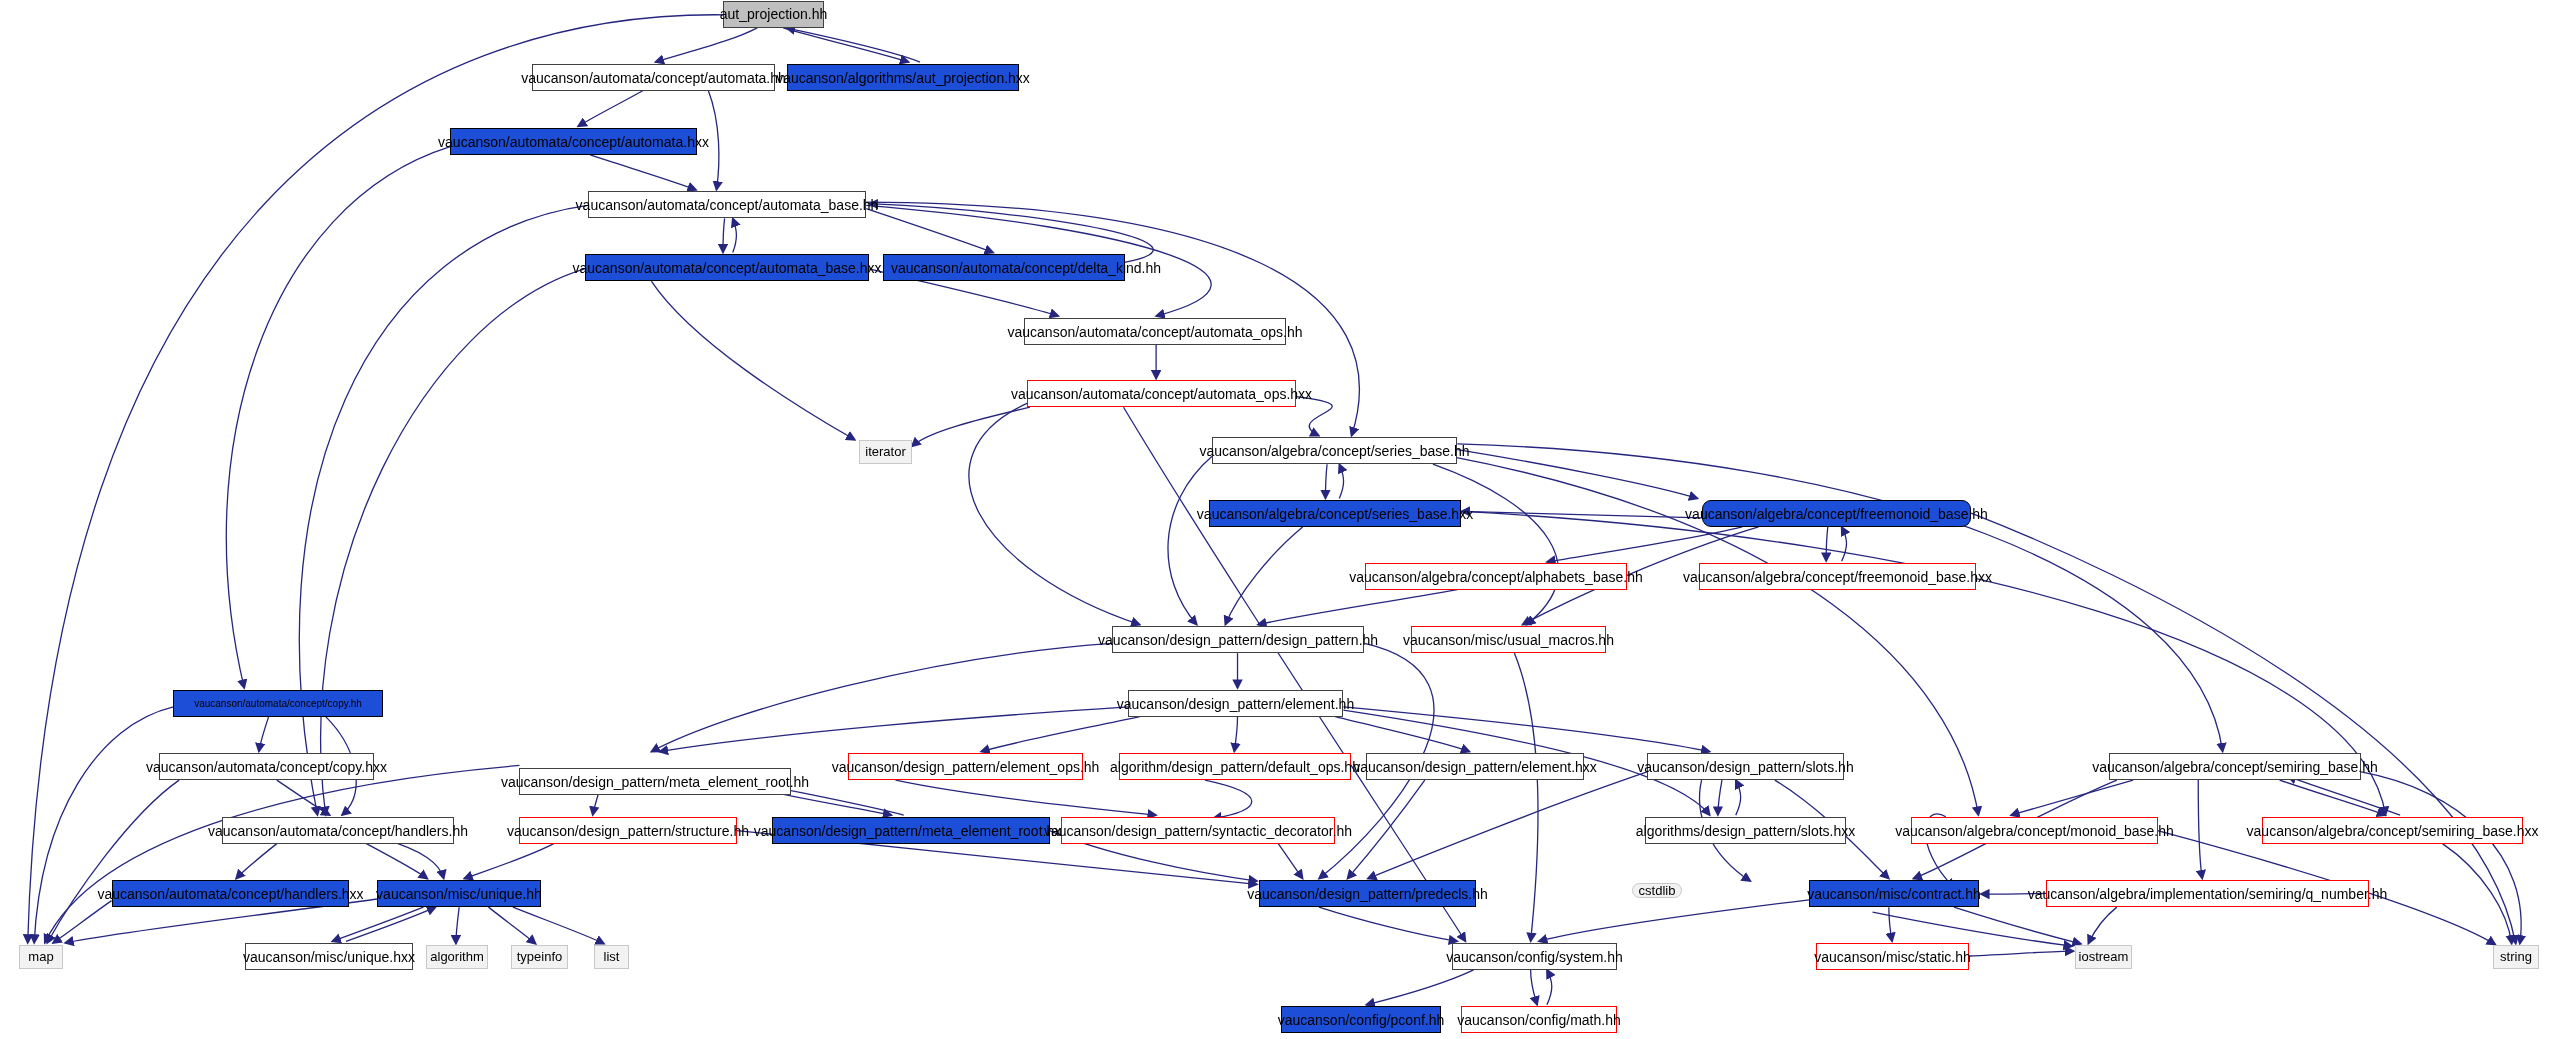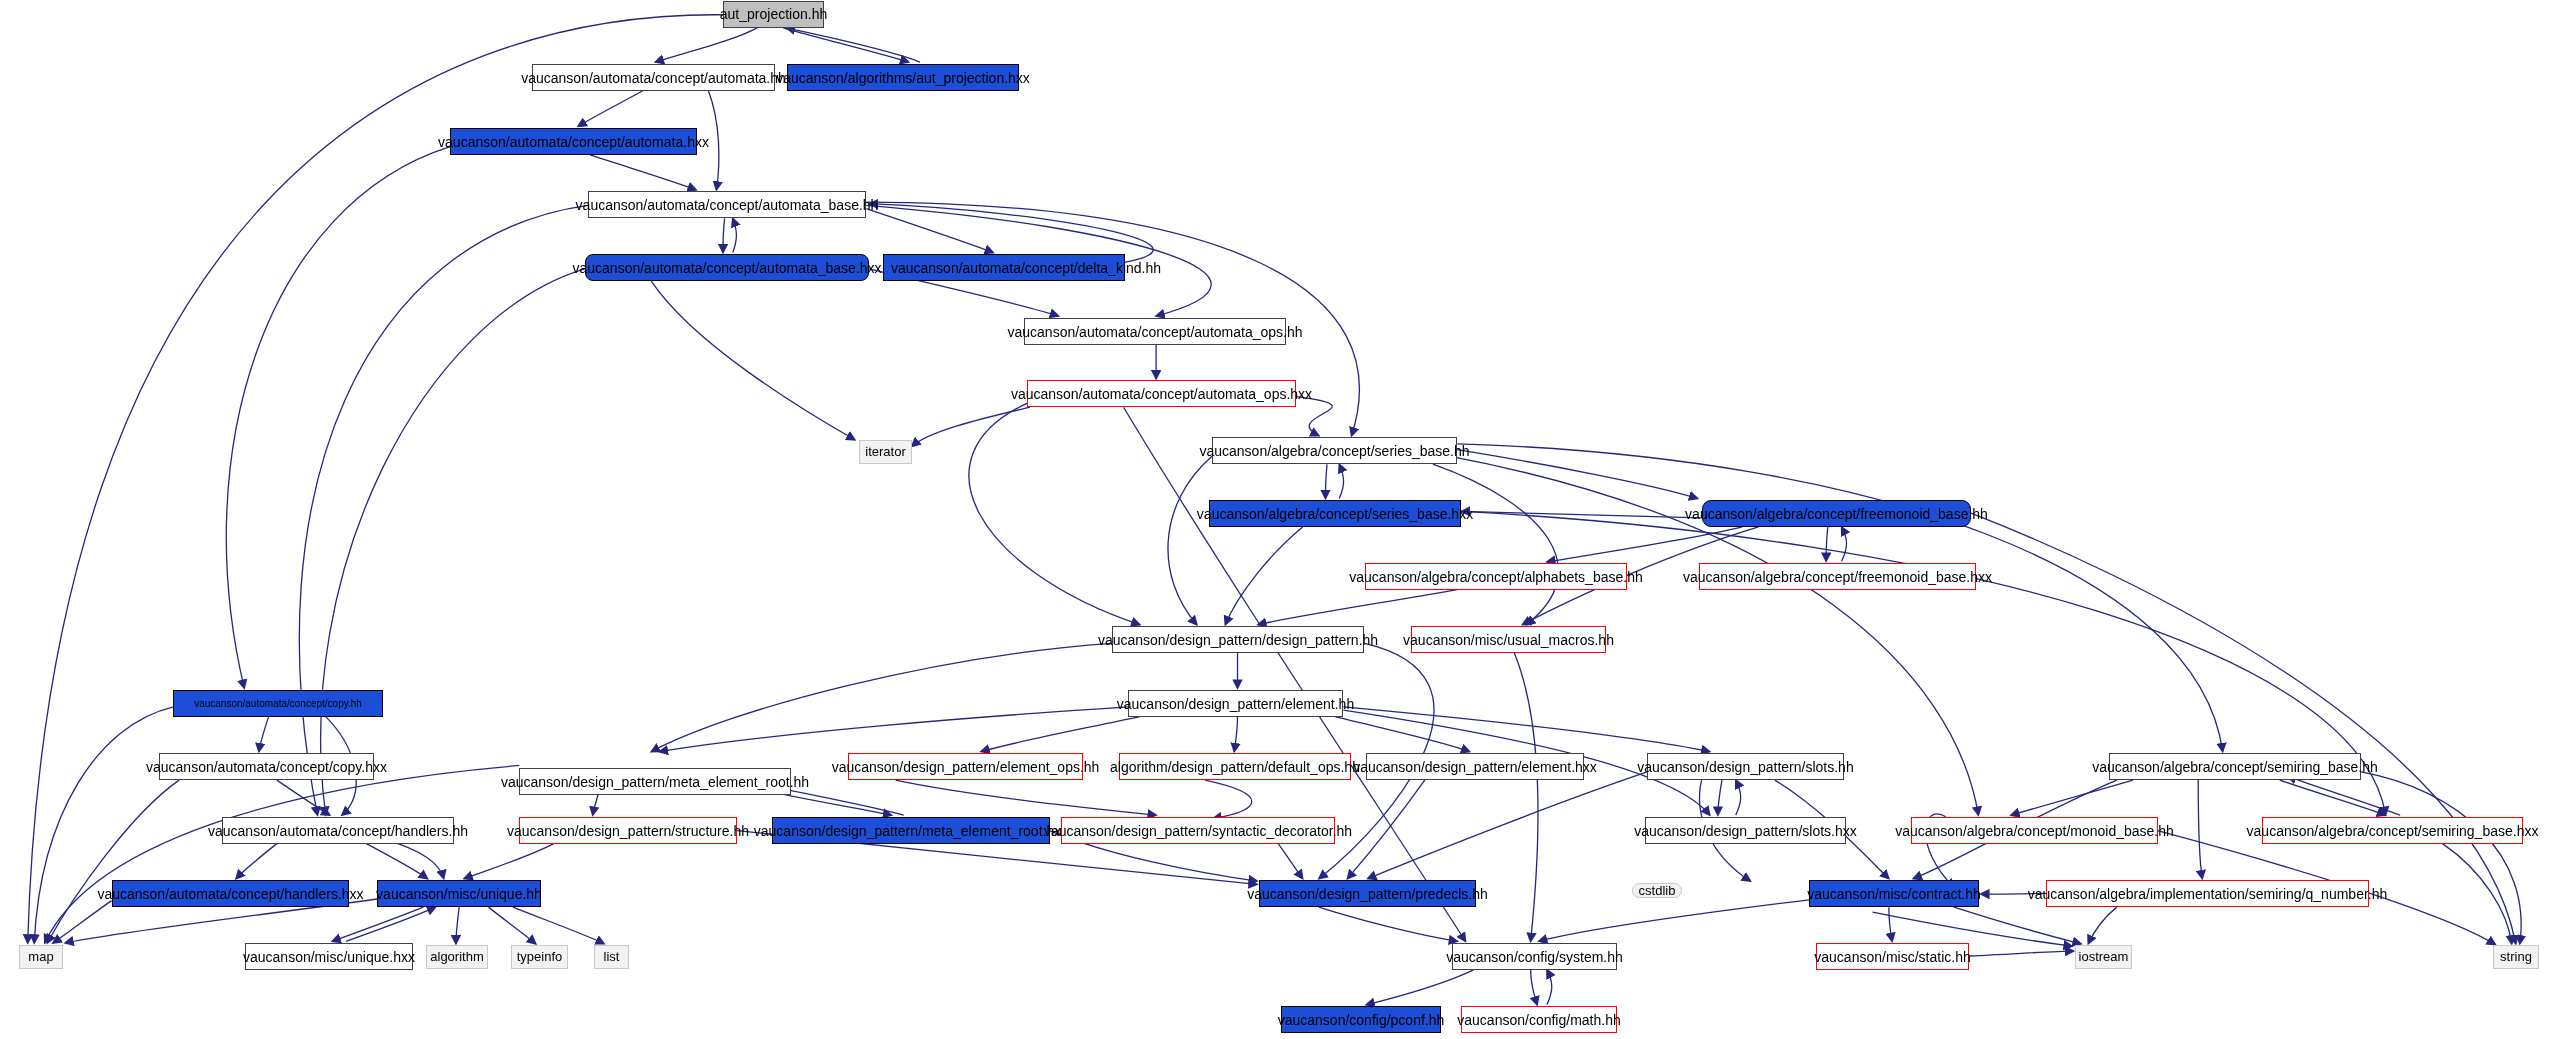--- a/index.html
+++ b/index.html
@@ -138,21 +138,21 @@
       </div>
       <div class="node n-plain" style="left: 787px; top: 64px; width: 232px; height: 27px; font-size: 14px;">
         <span>vaucanson/algorithms/aut_projection.hxx</span>
       </div>
       <div class="node n-plain" style="left: 450px; top: 128px; width: 247px; height: 27px; font-size: 14px;">
         <span>vaucanson/automata/concept/automata.hxx</span>
       </div>
       <div class="node n-dark" style="left: 588px; top: 191px; width: 278px; height: 27px; font-size: 14px;">
         <span>vaucanson/automata/concept/automata_base.hh</span>
       </div>
-      <div class="node n-plain" style="left: 585px; top: 254px; width: 284px; height: 27px; font-size: 14px; border-radius: 8px;">
+      <div class="node n-plain" style="left: 585px; top: 254px; width: 284px; height: 27px; font-size: 14px;">
         <span>vaucanson/automata/concept/automata_base.hxx</span>
       </div>
       <div class="node n-plain" style="left: 883px; top: 254px; width: 242px; height: 27px; font-size: 14px; padding-left: 44px;">
         <span>vaucanson/automata/concept/delta_kind.hh</span>
       </div>
       <div class="node n-dark" style="left: 1024px; top: 318px; width: 262px; height: 27px; font-size: 14px;">
         <span>vaucanson/automata/concept/automata_ops.hh</span>
       </div>
       <div class="node n-red" style="left: 1027px; top: 380px; width: 269px; height: 27px; font-size: 14px;">
         <span>vaucanson/automata/concept/automata_ops.hxx</span>
@@ -214,21 +214,21 @@
       <div class="node n-red" style="left: 519px; top: 817px; width: 218px; height: 27px; font-size: 14px;">
         <span>vaucanson/design_pattern/structure.hh</span>
       </div>
       <div class="node n-plain" style="left: 772px; top: 817px; width: 278px; height: 27px; font-size: 14px;">
         <span>vaucanson/design_pattern/meta_element_root.hxx</span>
       </div>
       <div class="node n-red" style="left: 1061px; top: 817px; width: 274px; height: 27px; font-size: 14px;">
         <span>vaucanson/design_pattern/syntactic_decorator.hh</span>
       </div>
       <div class="node n-dark" style="left: 1645px; top: 817px; width: 201px; height: 27px; font-size: 14px;">
-        <span>vaucanson/design_pattern/slots.hxx</span>
+        <span>algorithms/design_pattern/slots.hxx</span>
       </div>
       <div class="node n-red" style="left: 1911px; top: 817px; width: 247px; height: 27px; font-size: 14px; justify-content: center;">
         <span>vaucanson/algebra/concept/monoid_base.hh</span>
       </div>
       <div class="node n-red" style="left: 2262px; top: 817px; width: 261px; height: 27px; font-size: 14px;">
         <span>vaucanson/algebra/concept/semiring_base.hxx</span>
       </div>
       <div class="node n-plain" style="left: 112px; top: 880px; width: 237px; height: 27px; font-size: 14px;">
         <span>vaucanson/automata/concept/handlers.hxx</span>
       </div>

